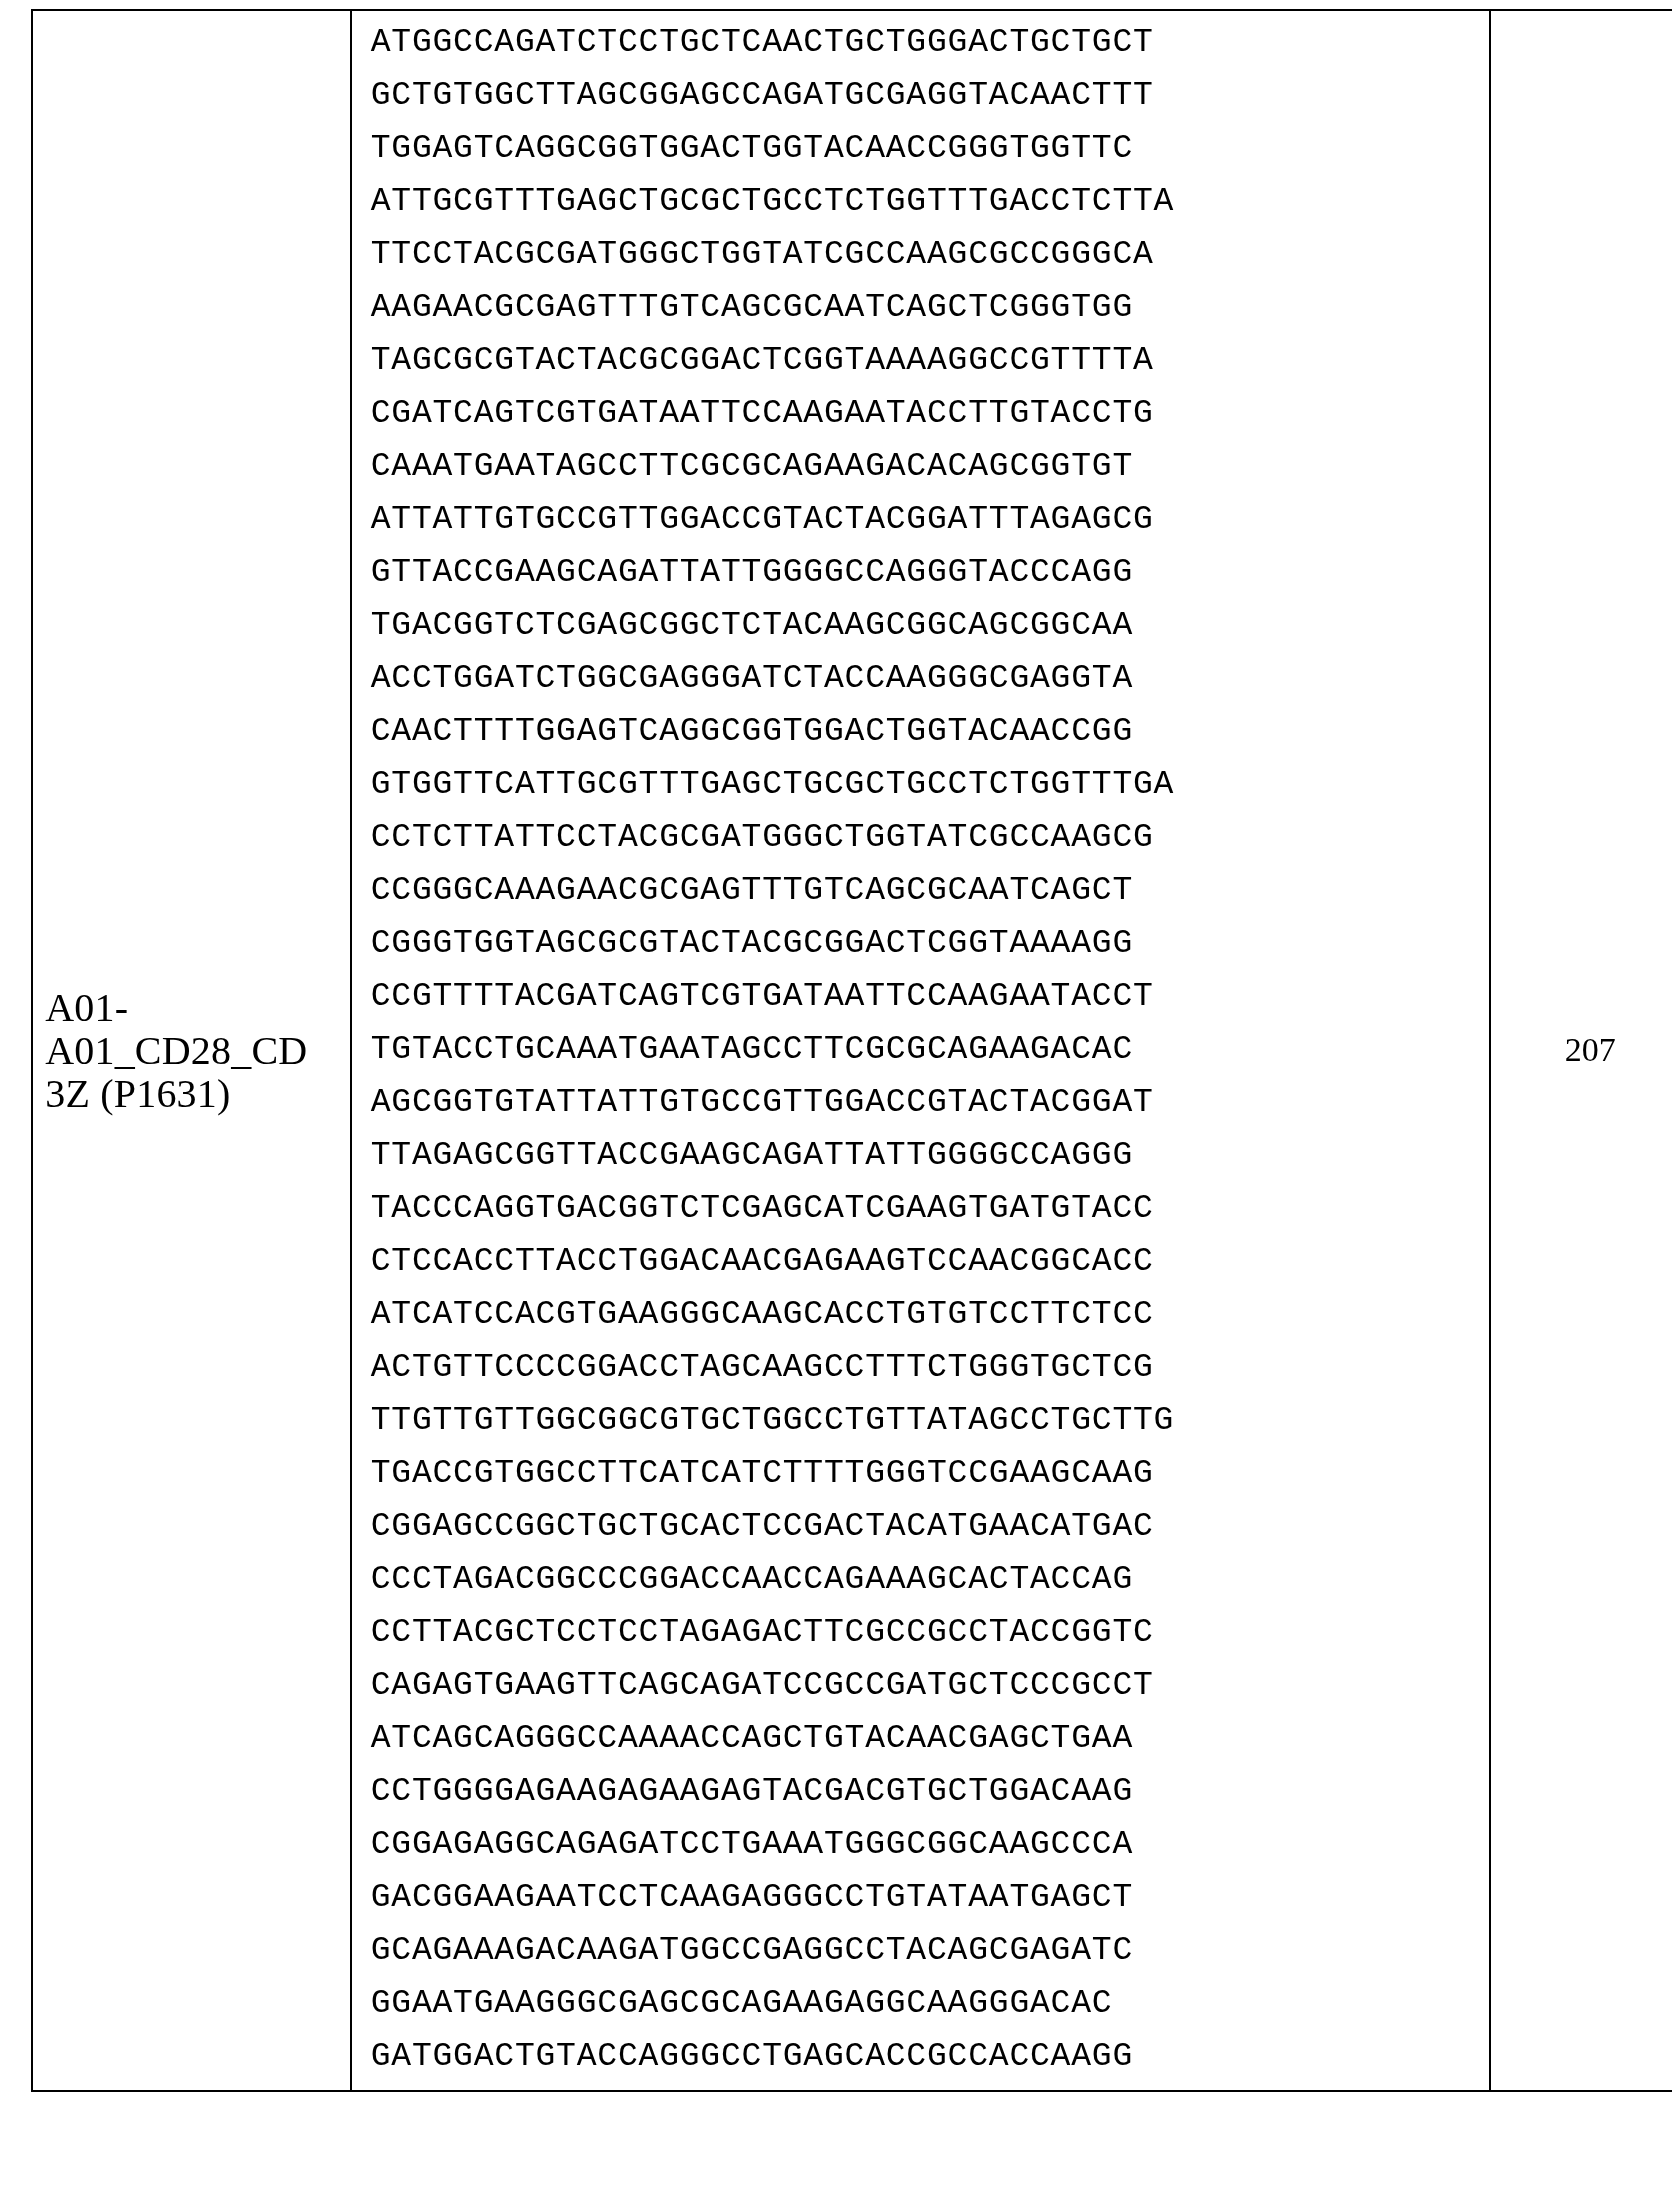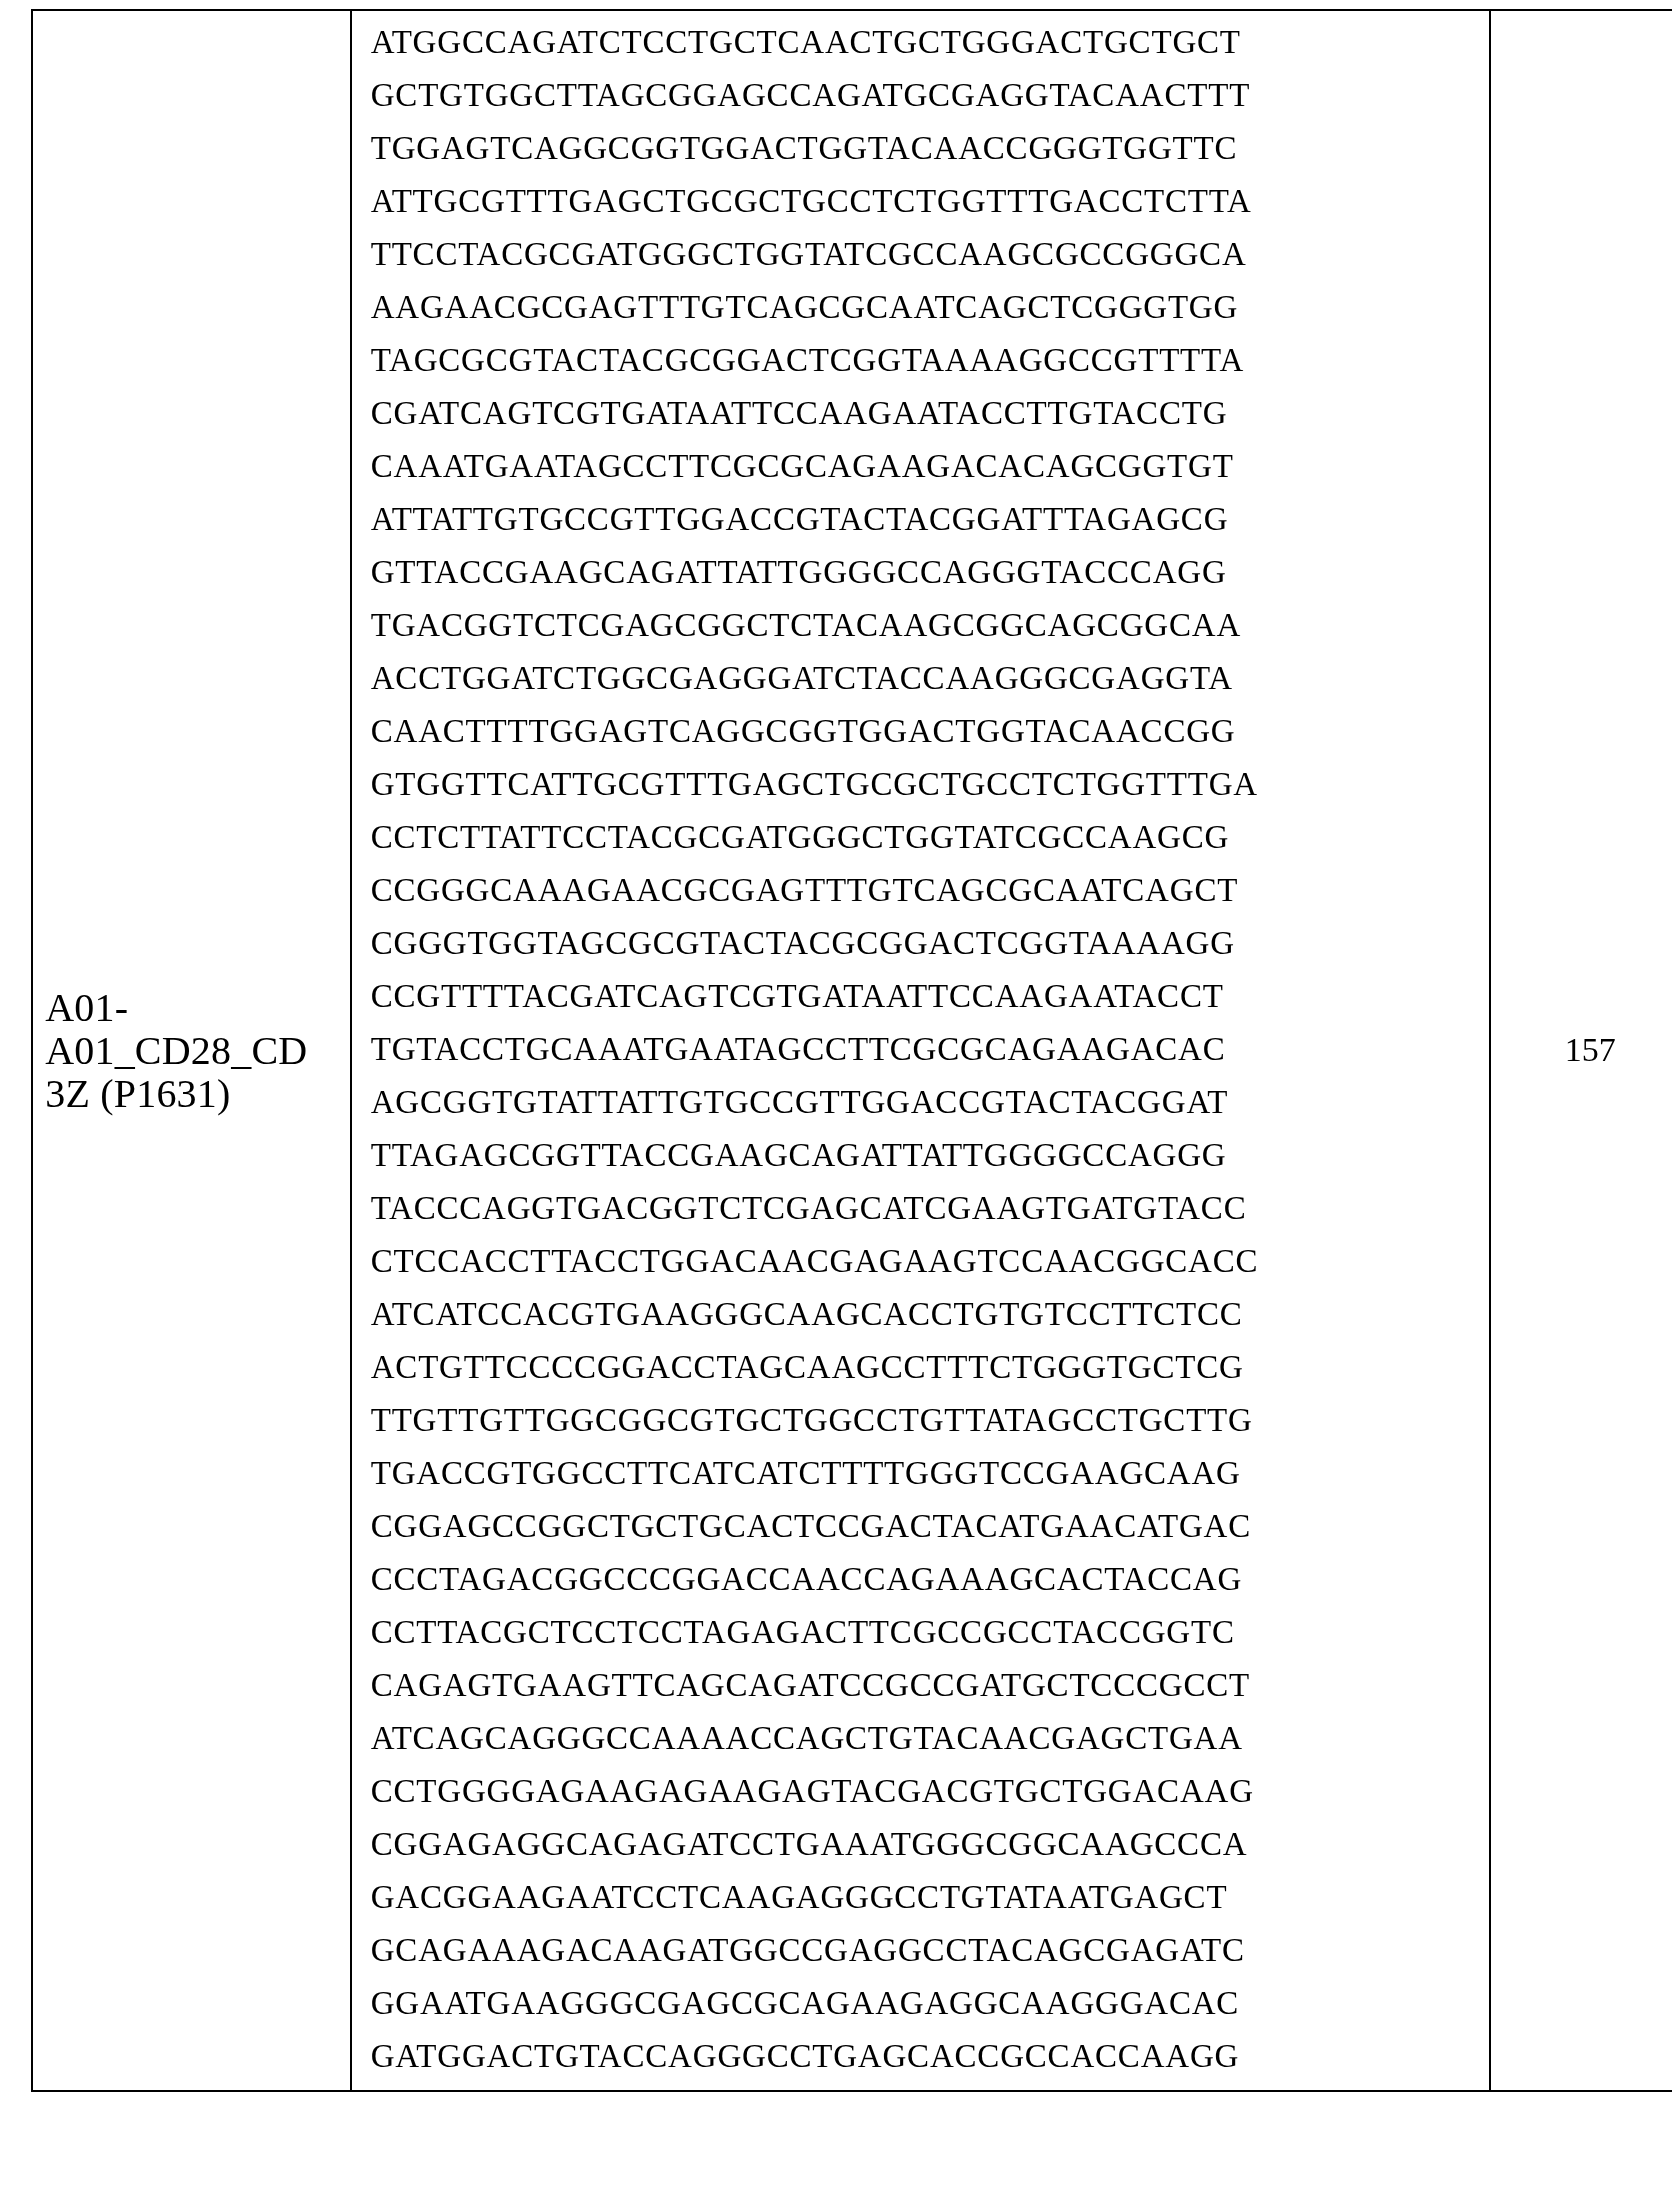--- a/index.html
+++ b/index.html
@@ -48,21 +48,21 @@
   .col-num {
     width: 199px;
     text-align: center;
     font-size: 34px;
   }
   .seq-block {
     font-size: 33px;
     line-height: 53px;
     letter-spacing: 0.8px;
     white-space: pre;
-    font-family: Liberation Serif, serif;
+    font-family: Liberation Mono, monospace;
   }
 </style>
 </head>
 <body>
 
 <div class="page">
   <table class="seq-table">
     <tbody>
       <tr>
         <td class="col-name">
@@ -105,19 +105,19 @@
 CAGAGTGAAGTTCAGCAGATCCGCCGATGCTCCCGCCT
 ATCAGCAGGGCCAAAACCAGCTGTACAACGAGCTGAA
 CCTGGGGAGAAGAGAAGAGTACGACGTGCTGGACAAG
 CGGAGAGGCAGAGATCCTGAAATGGGCGGCAAGCCCA
 GACGGAAGAATCCTCAAGAGGGCCTGTATAATGAGCT
 GCAGAAAGACAAGATGGCCGAGGCCTACAGCGAGATC
 GGAATGAAGGGCGAGCGCAGAAGAGGCAAGGGACAC
 GATGGACTGTACCAGGGCCTGAGCACCGCCACCAAGG</div>
         </td>
         <td class="col-num">
-          <span>157</span>
+          <span>207</span>
         </td>
       </tr>
     </tbody>
   </table>
 </div>
 
 
 </body></html>

